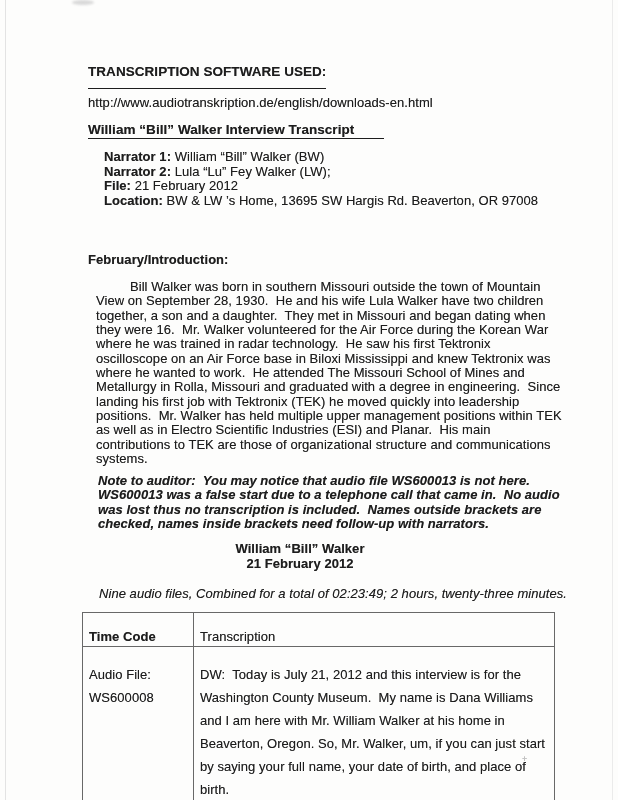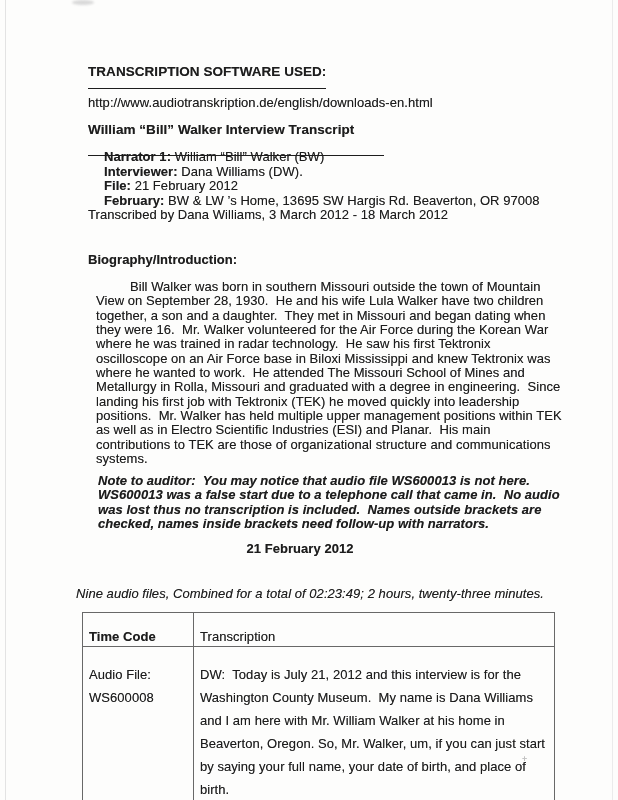--- a/index.html
+++ b/index.html
@@ -22,38 +22,38 @@
     left: 88px; top: 64px;
     font-weight: bold; font-size: 13.5px;
     border-bottom: 1.5px solid #1d1d1d;
     padding-bottom: 9px;
   }
   .doc-url { left: 88px; top: 95px; }
   .doc-h2 {
     left: 88px; top: 122px;
     font-weight: bold; font-size: 13.5px;
     border-bottom: 1.5px solid #1d1d1d;
-    padding-bottom: 18px; padding-right: 30px;
+    padding-bottom: 1px; padding-right: 30px;
   }
   .meta { left: 88px; top: 150px; line-height: 14.6px; }
   .bio-heading { left: 88px; top: 252px; font-weight: bold; }
   .bio {
     left: 88px; top: 280px; width: 470px;
     line-height: 14.35px; text-indent: 34px; margin-left: 8px;
   }
   .note {
     left: 88px; top: 474px; width: 475px;
     line-height: 14.35px;
     font-weight: bold; font-style: italic; margin-left: 10px;
   }
   .signature {
     left: 88px; top: 541px; width: 424px;
     text-align: center; font-weight: bold; line-height: 15px;
   }
-  .summary { left: 76px; top: 586px; font-style: italic; }
+  .summary { left: 99px; top: 586px; font-style: italic; }
 
   .tc-table {
     left: 82px; top: 612px; width: 473px;
     border: 1.6px solid #5d5d5d;
     border-collapse: collapse;
     background: transparent;
   }
   .tc-table td, .tc-table th {
     border: 1.2px solid #686868;
     vertical-align: top;
@@ -82,47 +82,47 @@
   <div class="abs edge-right"></div>
   <div class="abs smudge-top"></div>
   <div class="abs mark-plus scan-text">+</div>
 
   <div class="abs doc-h1 scan-text">TRANSCRIPTION SOFTWARE USED:</div>
   <div class="abs doc-url scan-text">http://www.audiotranskription.de/english/downloads-en.html</div>
   <div class="abs doc-h2 scan-text">William “Bill” Walker Interview Transcript</div>
 
   <div class="abs meta scan-text">
     <div><span class="b">Narrator 1:</span><span> William “Bill” Walker (BW)</span></div>
-    <div><span class="b">Interviewer:</span><span> Dana Williams (DW).</span></div>
+    <div><span class="b">Narrator 2:</span><span> Lula “Lu” Fey Walker (LW);</span></div>
     <div><span class="b">File:</span><span> 21 February 2012</span></div>
-    <div><span class="b">February:</span><span> BW &amp; LW ’s Home, 13695 SW Hargis Rd. Beaverton, OR 97008</span></div>
-    <div><span>Transcribed by Dana Williams, 3 March 2012 - 18 March 2012</span></div>
+    <div><span class="b">Location:</span><span> BW &amp; LW ’s Home, 13695 SW Hargis Rd. Beaverton, OR 97008</span></div>
   </div>
 
-  <div class="abs bio-heading scan-text">Biography/Introduction:</div>
+  <div class="abs bio-heading scan-text">February/Introduction:</div>
   <div class="abs bio lines scan-text">Bill Walker was born in southern Missouri outside the town of Mountain
 View on September 28, 1930.  He and his wife Lula Walker have two children
 together, a son and a daughter.  They met in Missouri and began dating when
 they were 16.  Mr. Walker volunteered for the Air Force during the Korean War
 where he was trained in radar technology.  He saw his first Tektronix
 oscilloscope on an Air Force base in Biloxi Mississippi and knew Tektronix was
 where he wanted to work.  He attended The Missouri School of Mines and
 Metallurgy in Rolla, Missouri and graduated with a degree in engineering.  Since
 landing his first job with Tektronix (TEK) he moved quickly into leadership
 positions.  Mr. Walker has held multiple upper management positions within TEK
 as well as in Electro Scientific Industries (ESI) and Planar.  His main
 contributions to TEK are those of organizational structure and communications
 systems.</div>
 
   <div class="abs note lines scan-text">Note to auditor:  You may notice that audio file WS600013 is not here.
 WS600013 was a false start due to a telephone call that came in.  No audio
 was lost thus no transcription is included.  Names outside brackets are
 checked, names inside brackets need follow-up with narrators.</div>
 
   <div class="abs signature scan-text">
+    <div>William “Bill” Walker</div>
     <div>21 February 2012</div>
   </div>
 
   <div class="abs summary scan-text">Nine audio files, Combined for a total of 02:23:49; 2 hours, twenty-three minutes.</div>
 
   <table class="abs tc-table">
     <tbody>
         <tr>
       <th class="col-time scan-text">Time Code</th>
       <th class="hdr-transcription scan-text">Transcription</th>

